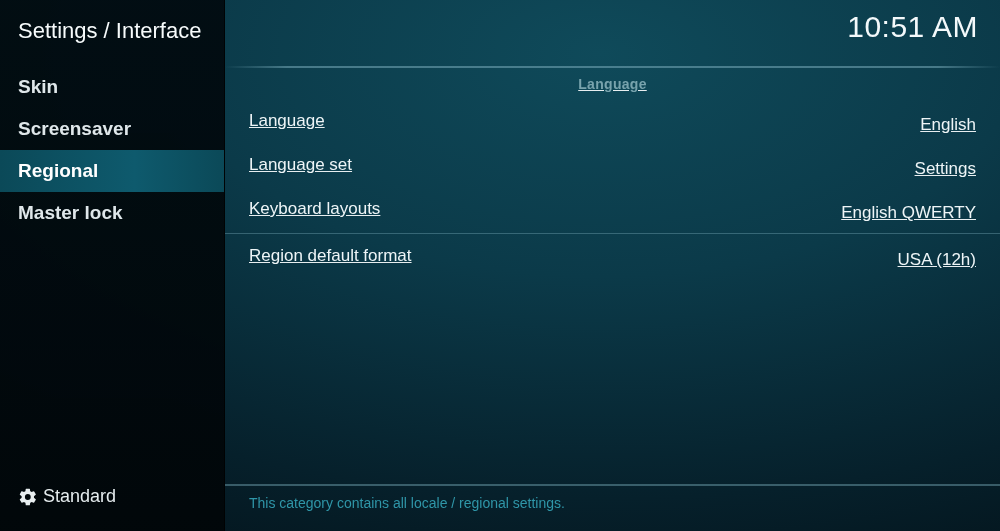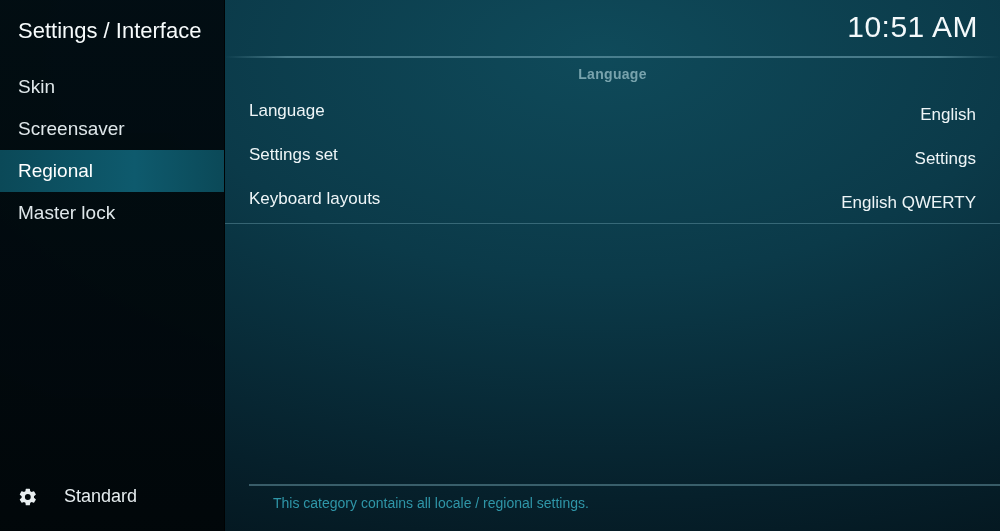--- a/index.html
+++ b/index.html
@@ -35,48 +35,49 @@
       color: #f7fbfc;
     }
     .sidebar-items {
       flex: 1;
     }
     .sidebar-item {
       padding: 10px 18px;
       font-size: 19px;
       color: #dfe7ea;
       cursor: pointer;
+      font-weight: bold;
     }
     .sidebar-item.selected {
       background: linear-gradient(90deg, #0b4958 0%, #0e5a6d 60%, #0b4958 100%);
       color: #ffffff;
     }
     .sidebar-footer {
       display: flex;
       align-items: center;
-      gap: 26px;
+      gap: 5px;
       padding: 14px 6px 24px 18px;
       font-size: 18px;
       color: #e5ecee;
     }
     .gear {
       width: 20px;
       height: 20px;
       fill: #e8eef0;
     }
 
     
     .main {
       flex: 1;
       display: flex;
       flex-direction: column;
       padding: 0;
     }
     .header {
-      height: 56px;
+      height: 66px;
       display: flex;
       align-items: flex-start;
       justify-content: flex-end;
       padding: 10px 22px 0 22px;
     }
     .clock {
       font-size: 30px;
       font-weight: 300;
       color: #f4f9fb;
       letter-spacing: 0.5px;
@@ -100,27 +101,27 @@
       align-items: center;
       padding: 8px 24px 8px 24px;
       font-size: 17px;
       cursor: pointer;
     }
     .row-label { color: #eef5f7; font-weight: 300; }
     .row-value { color: #eef5f7; font-weight: 300; text-align: right; margin-top: 8px; }
     .content {
       flex: 1;
       overflow: hidden;
+      text-decoration: underline;
     }
     .footer {
       border-top: 2px solid rgba(120,170,185,0.45);
       padding: 9px 24px 20px 24px;
       font-size: 14px;
       color: #2f96a8;
-      margin-left: 24px;
     }
     .hr-inner {
       height: 1px;
       background: rgba(120,170,185,0.4);
       margin: 2px 0 0 0;
     }
   </style>
 </head>
 <body>
 
@@ -150,30 +151,34 @@
     <div class="content">
 
       <div class="hr"></div>
       <div class="section-header">Language</div>
 
       <div class="row">
         <span class="row-label">Language</span>
         <span class="row-value">English</span>
       </div>
       <div class="row">
-        <span class="row-label">Settings set</span>
+        <span class="row-label">Language set</span>
         <span class="row-value">Settings</span>
       </div>
       <div class="row">
         <span class="row-label">Keyboard layouts</span>
         <span class="row-value">English QWERTY</span>
       </div>
 
       <div class="hr-inner"></div>
 
+      <div class="row">
+        <span class="row-label">Region default format</span>
+        <span class="row-value">USA (12h)</span>
+      </div>
 
     </div>
 
     <div class="footer">
       <span>This category contains all locale / regional settings.</span>
     </div>
   </main>
 
 </div>
 

